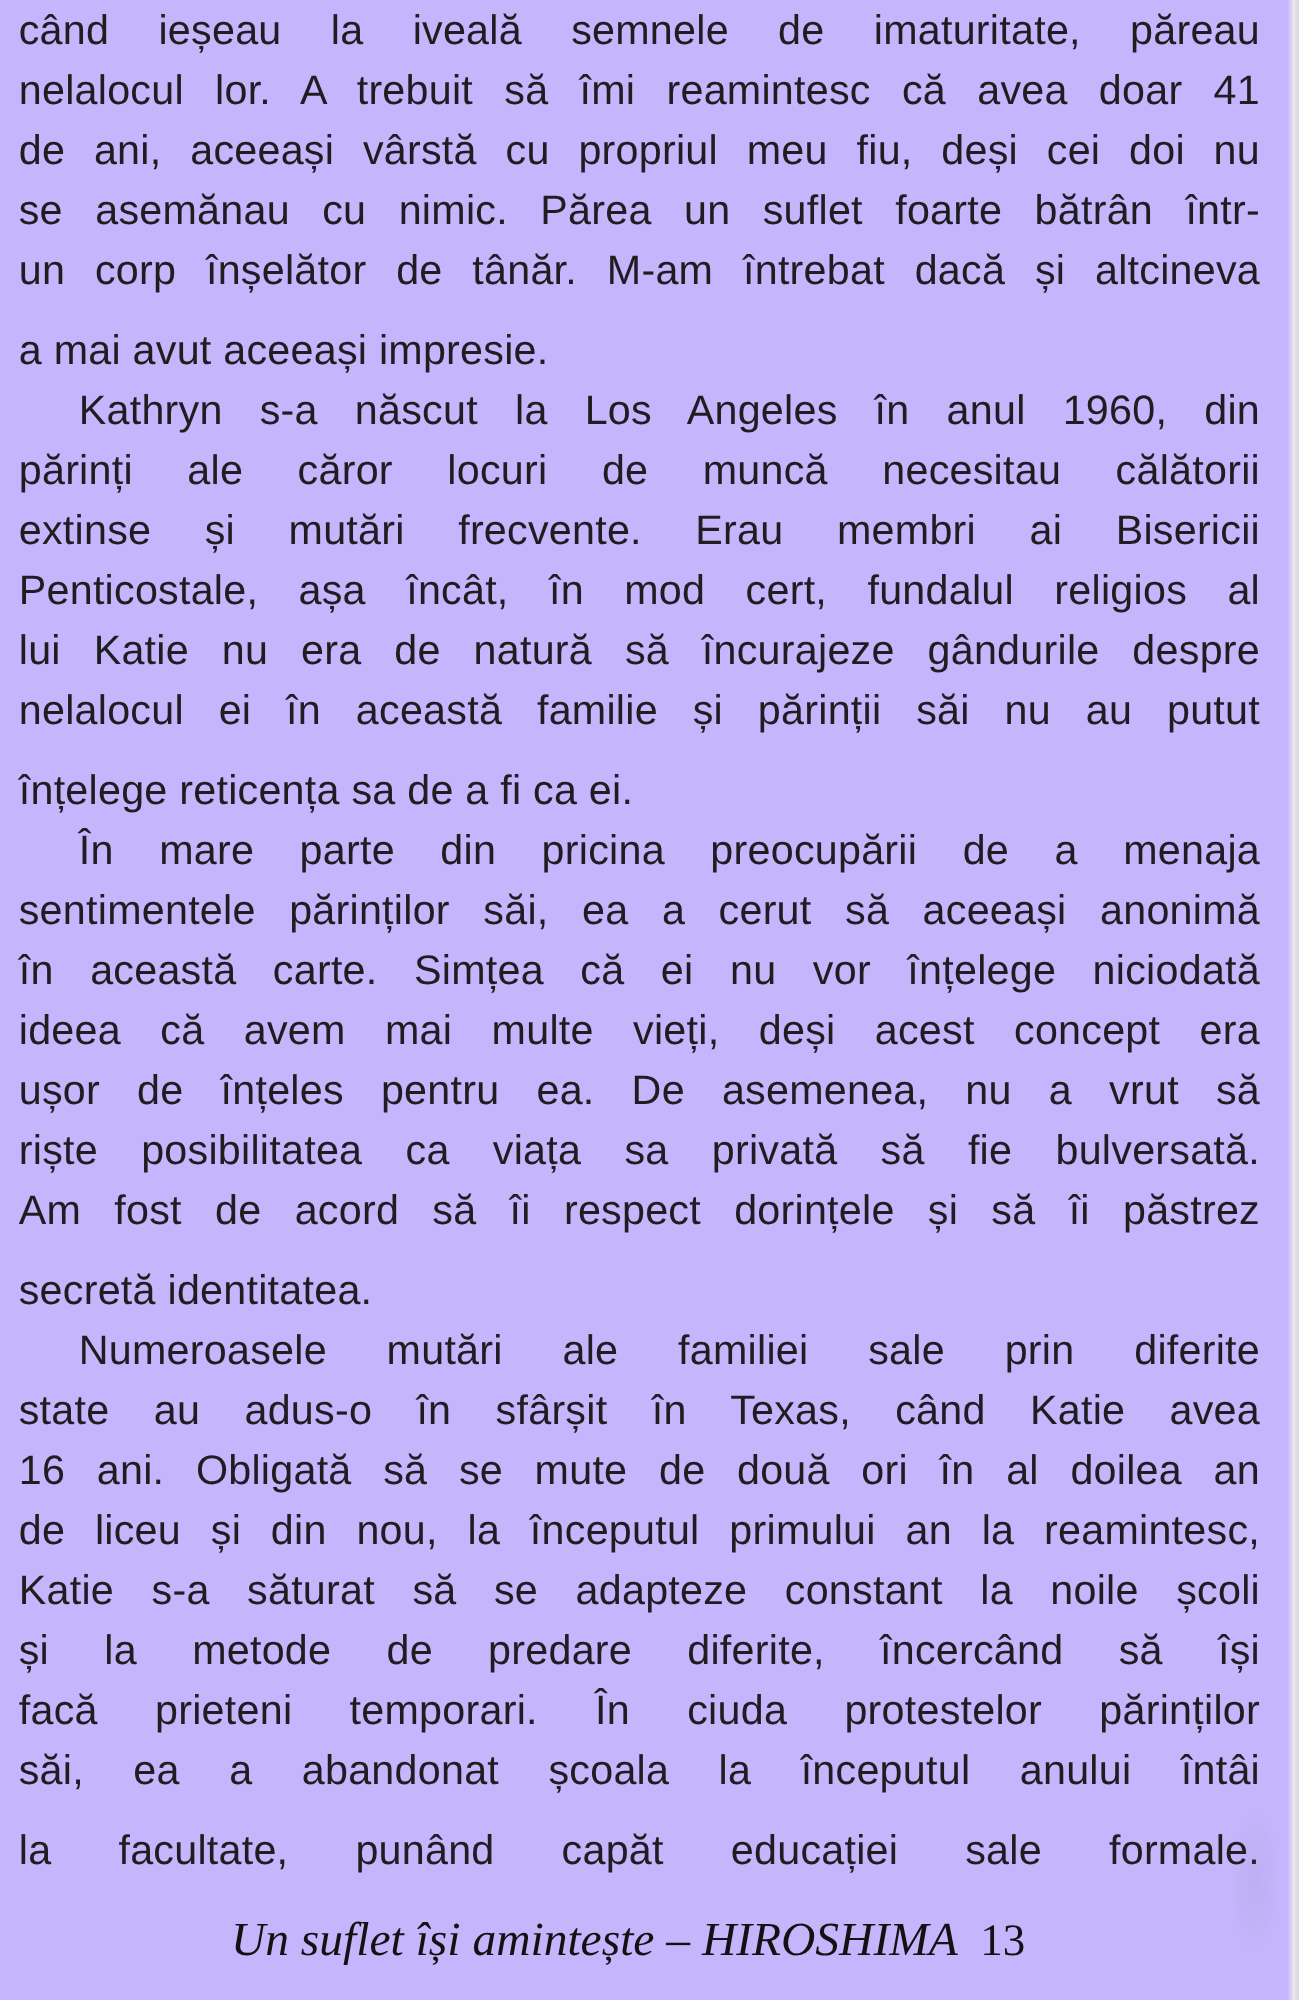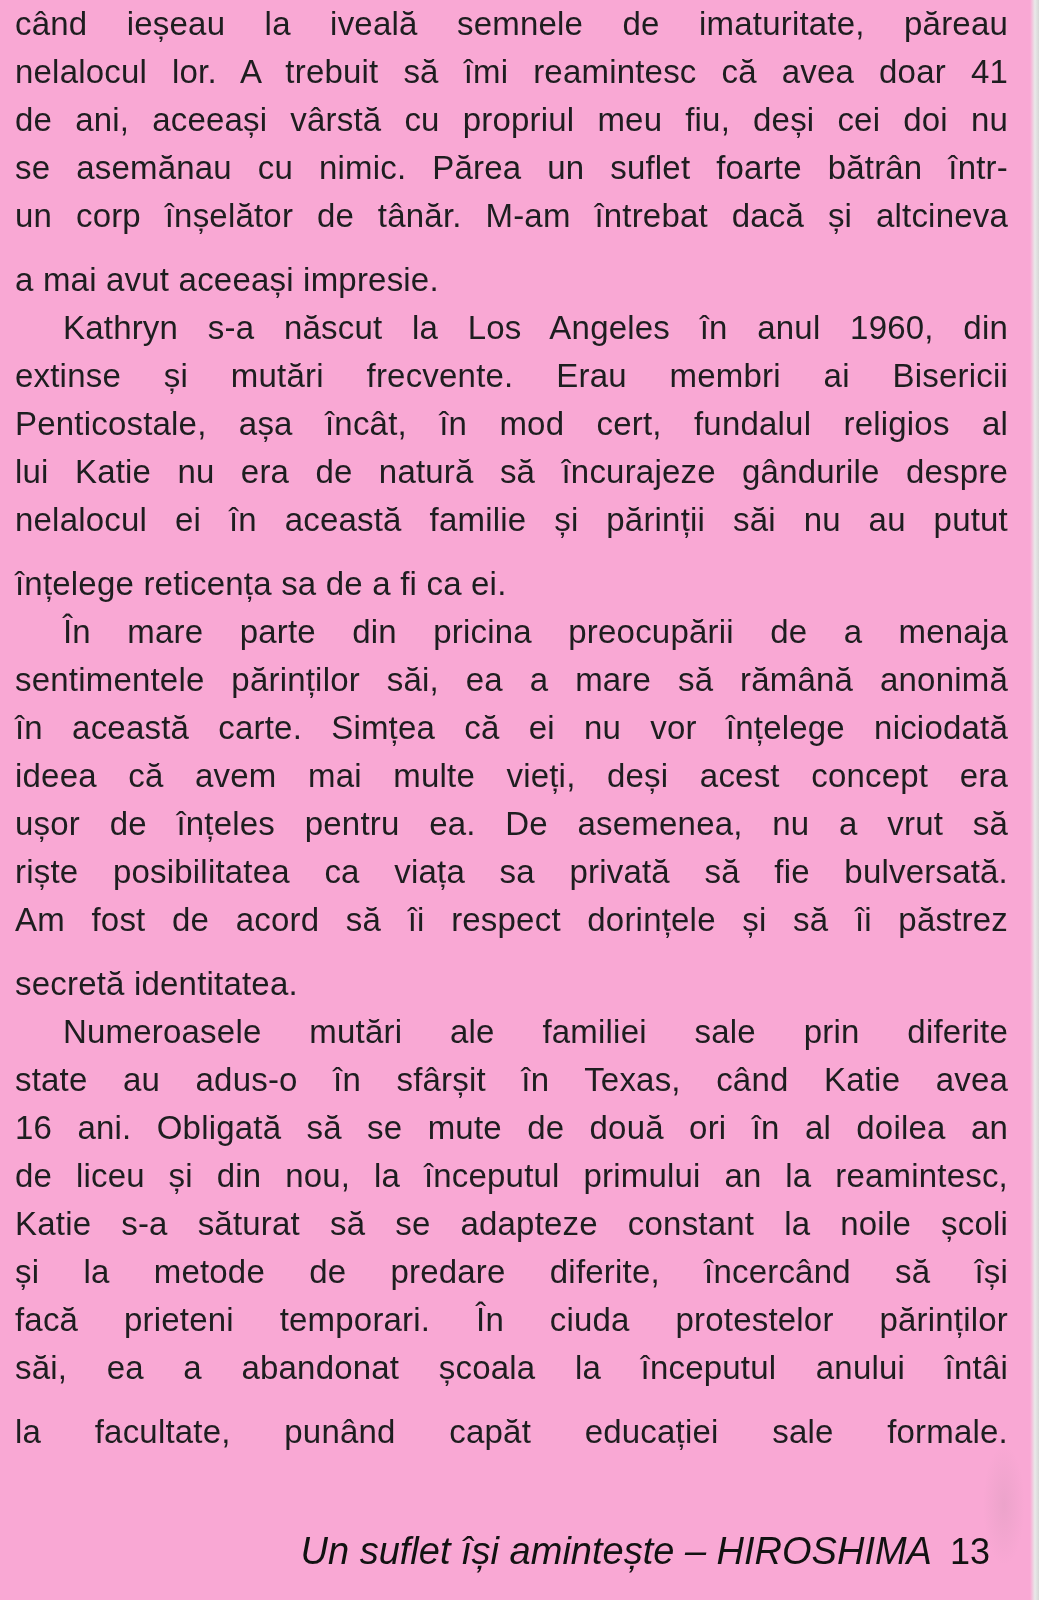--- a/index.html
+++ b/index.html
@@ -1,21 +1,21 @@
 <!DOCTYPE html>
 <html><head>
 <meta charset="utf-8">
 <style>
   * { margin: 0; padding: 0; box-sizing: border-box; }
   html, body { background: #ffffff; }
   .page {
     position: relative;
     width: 1039px;
     height: 1600px;
-    background: #f9a8d4;
+    background: #c4b5fd;
     overflow: hidden;
     font-family: "Liberation Sans", sans-serif;
   }
   .body-text {
     position: absolute;
     left: 15px;
     top: 0;
     width: 993px;
   }
   .paragraph { margin: 0; }
@@ -30,23 +30,23 @@
     white-space: normal;
   }
   .line.last-line { text-align-last: left; margin-top: 16px; }
   .justify-last .line.last-line { text-align-last: justify; }
   .indent .line:first-child { text-indent: 48px; }
   .footer {
     position: absolute;
     left: 15px;
     top: 1530px;
     width: 975px;
-    text-align: right;
+    text-align: center;
     color: #121212;
-    font-family: Liberation Sans, sans-serif;
+    font-family: Liberation Serif, serif;
   }
   .running-title {
     font-style: italic;
     font-size: 38px;
   }
   .page-number {
     font-style: normal;
     font-size: 36px;
     margin-left: 18px;
   }
@@ -78,30 +78,31 @@
         <div class="line">când ieșeau la iveală semnele de imaturitate, păreau</div>
         <div class="line">nelalocul lor. A trebuit să îmi reamintesc că avea doar 41</div>
         <div class="line">de ani, aceeași vârstă cu propriul meu fiu, deși cei doi nu</div>
         <div class="line">se asemănau cu nimic. Părea un suflet foarte bătrân într-</div>
         <div class="line">un corp înșelător de tânăr. M-am întrebat dacă și altcineva</div>
         <div class="line last-line">a mai avut aceeași impresie.</div>
       </div>
 
     <div class="paragraph indent">
         <div class="line">Kathryn s-a născut la Los Angeles în anul 1960, din</div>
+        <div class="line">părinți ale căror locuri de muncă necesitau călătorii</div>
         <div class="line">extinse și mutări frecvente. Erau membri ai Bisericii</div>
         <div class="line">Penticostale, așa încât, în mod cert, fundalul religios al</div>
         <div class="line">lui Katie nu era de natură să încurajeze gândurile despre</div>
         <div class="line">nelalocul ei în această familie și părinții săi nu au putut</div>
         <div class="line last-line">înțelege reticența sa de a fi ca ei.</div>
       </div>
 
     <div class="paragraph indent">
         <div class="line">În mare parte din pricina preocupării de a menaja</div>
-        <div class="line">sentimentele părinților săi, ea a mare să rămână anonimă</div>
+        <div class="line">sentimentele părinților săi, ea a cerut să aceeași anonimă</div>
         <div class="line">în această carte. Simțea că ei nu vor înțelege niciodată</div>
         <div class="line">ideea că avem mai multe vieți, deși acest concept era</div>
         <div class="line">ușor de înțeles pentru ea. De asemenea, nu a vrut să</div>
         <div class="line">riște posibilitatea ca viața sa privată să fie bulversată.</div>
         <div class="line">Am fost de acord să îi respect dorințele și să îi păstrez</div>
         <div class="line last-line">secretă identitatea.</div>
       </div>
 
     <div class="paragraph indent justify-last">
         <div class="line">Numeroasele mutări ale familiei sale prin diferite</div>

